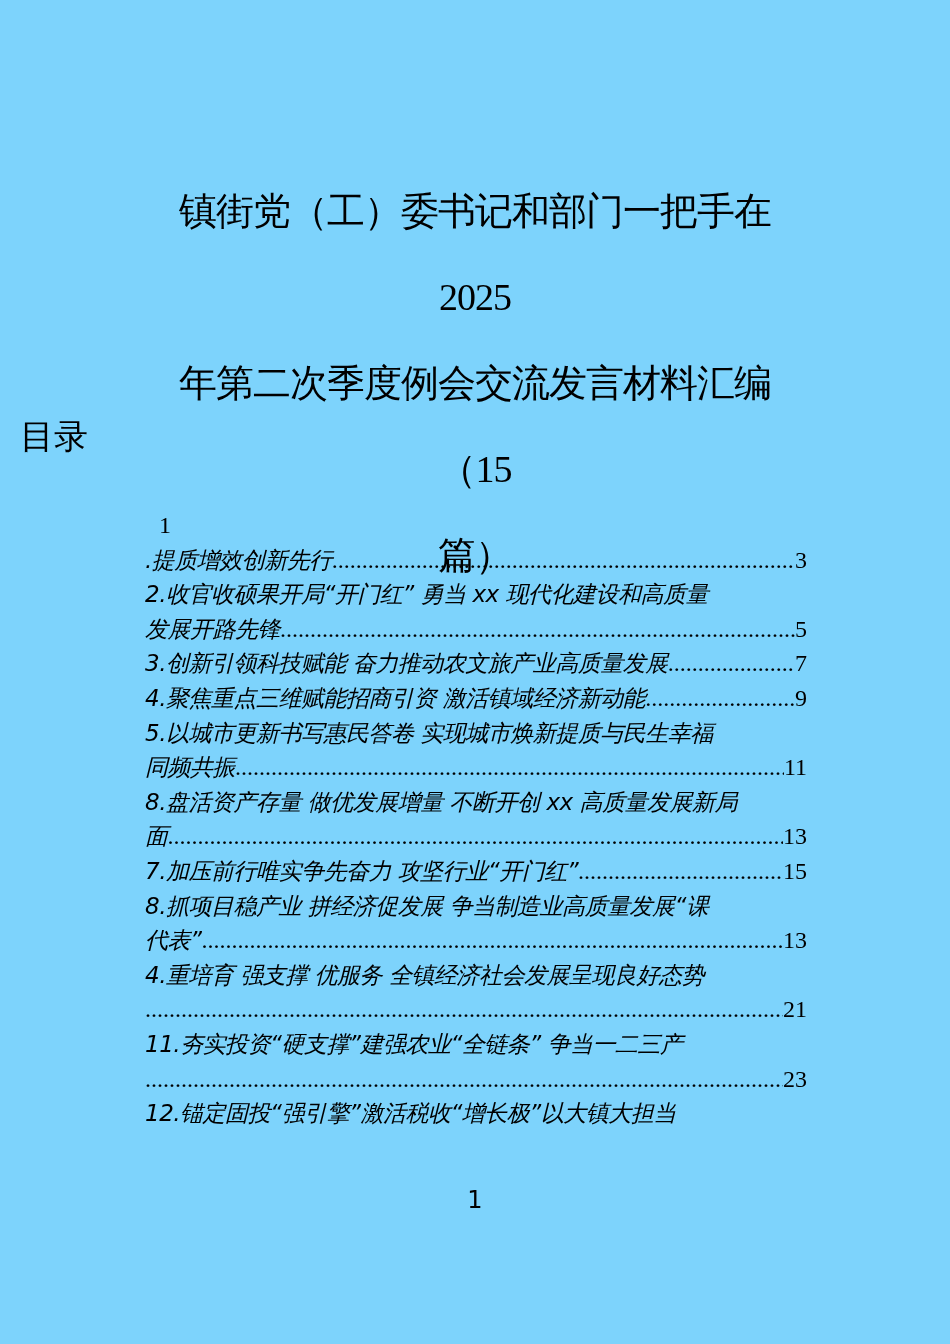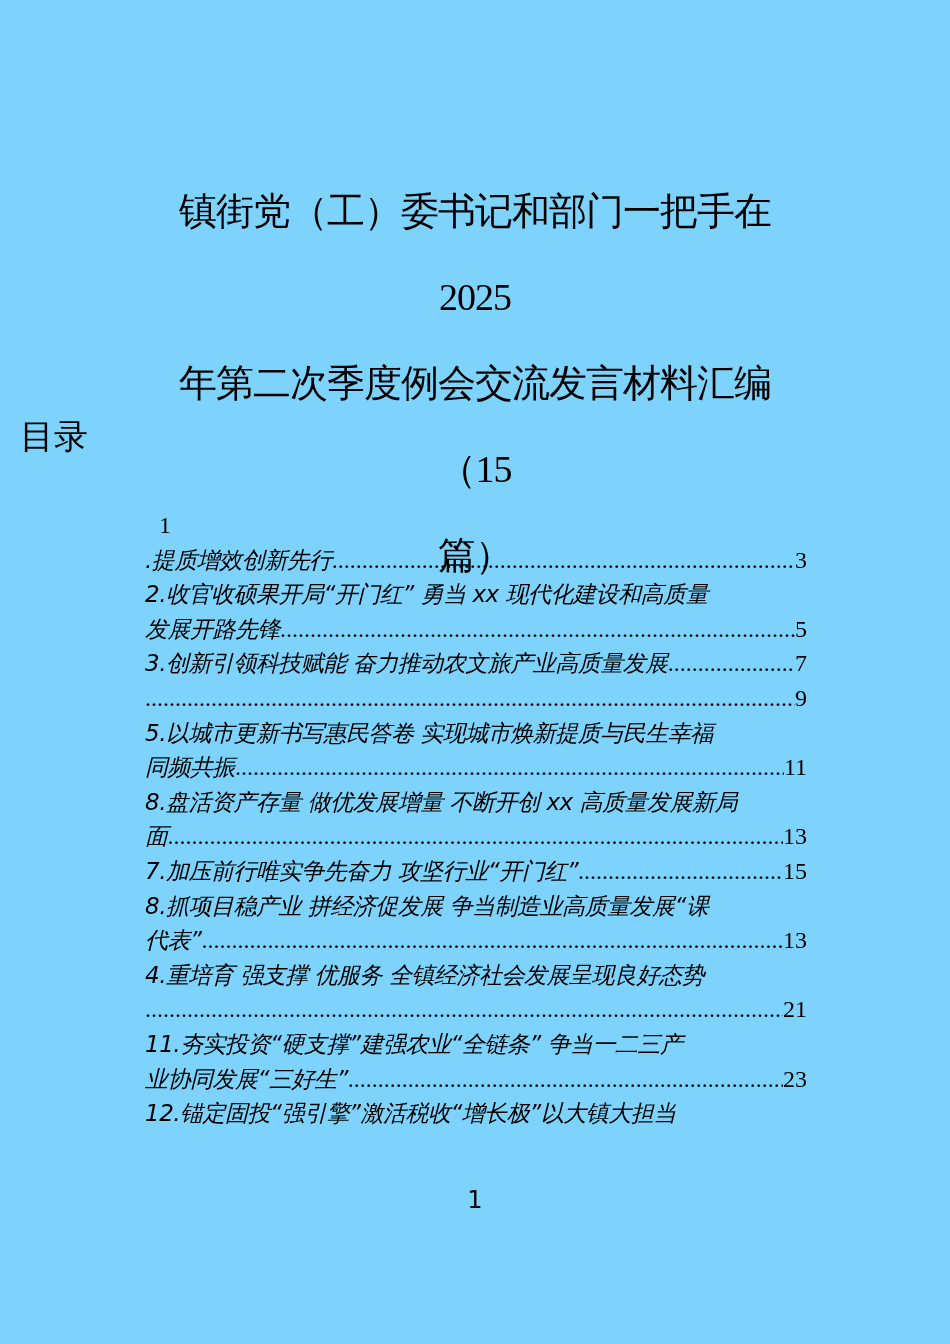--- a/index.html
+++ b/index.html
@@ -64,20 +64,21 @@
         <span class="pg">5</span>
       </div>
 
     <div class="line">
         <span class="txt">3.创新引领科技赋能 奋力推动农文旅产业高质量发展</span>
         <span class="dots"></span>
         <span class="pg">7</span>
       </div>
 
     <div class="line">
+        <span class="txt">4.聚焦重点三维赋能招商引资 激活镇域经济新动能</span>
         <span class="dots"></span>
         <span class="pg">9</span>
       </div>
 
     <div class="line">
         <span class="txt">5.以城市更新书写惠民答卷 实现城市焕新提质与民生幸福</span>
       </div>
     <div class="line">
         <span class="txt">同频共振</span>
         <span class="dots"></span>
@@ -114,21 +115,20 @@
       </div>
     <div class="line">
         <span class="dots"></span>
         <span class="pg">21</span>
       </div>
 
     <div class="line">
         <span class="txt">11.夯实投资“硬支撑”建强农业“全链条” 争当一二三产</span>
       </div>
     <div class="line">
-        <span class="txt">业协同发展“三好生”</span>
         <span class="dots"></span>
         <span class="pg">23</span>
       </div>
 
     <div class="line">
         <span class="txt">12.锚定固投“强引擎”激活税收“增长极”以大镇大担当</span>
       </div>
   </div>
 
   <div class="page-number">1</div>

